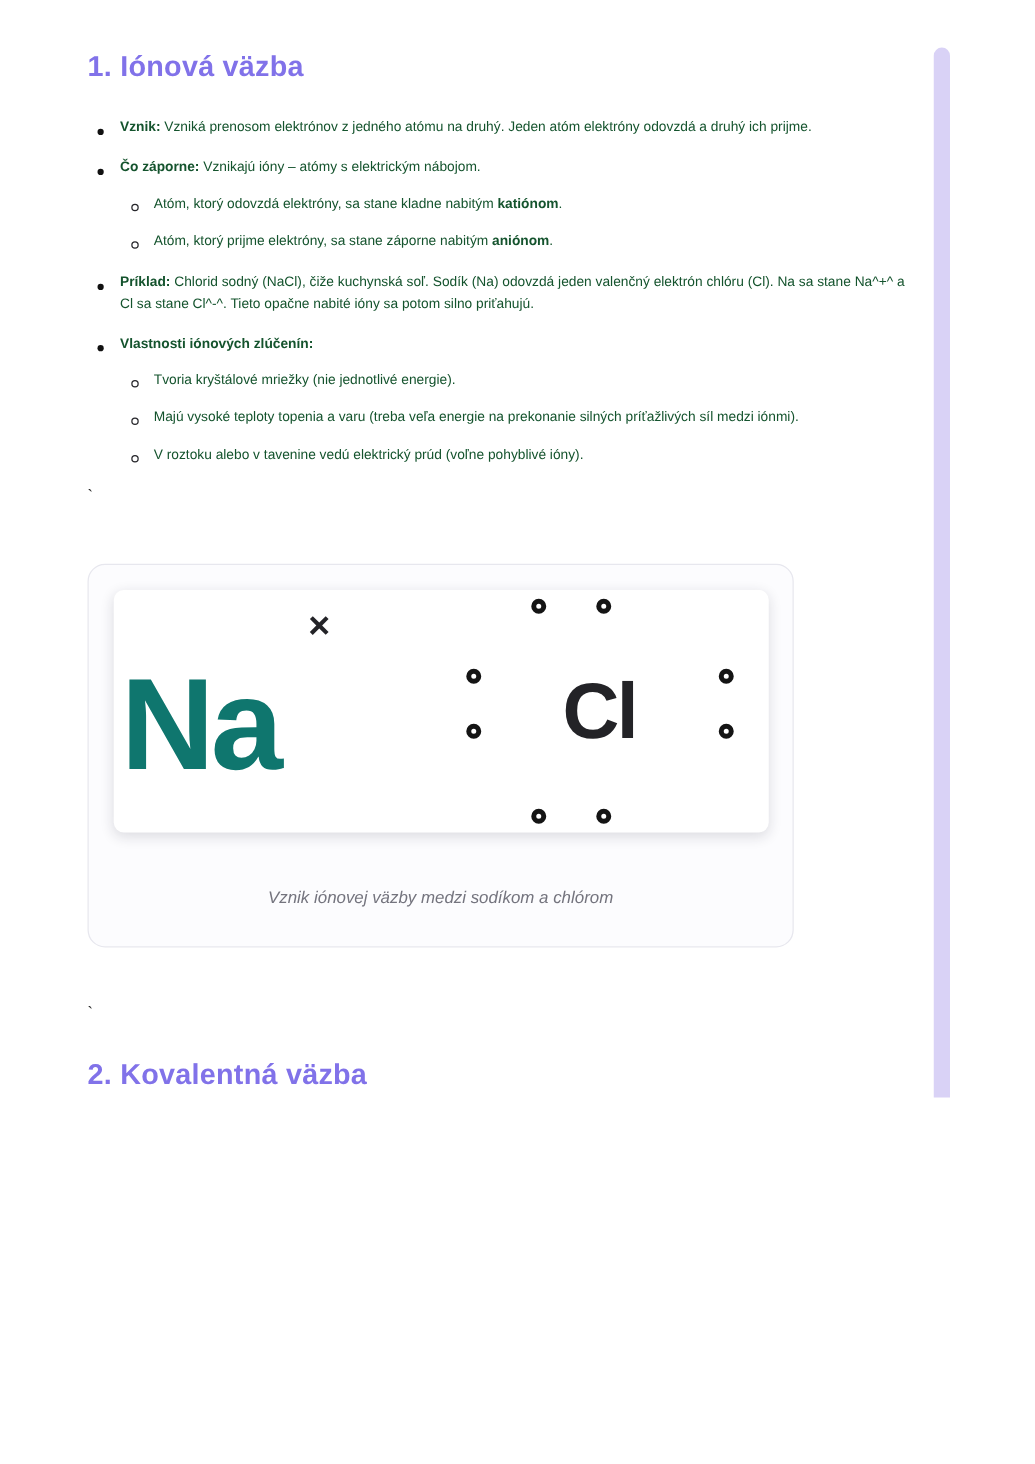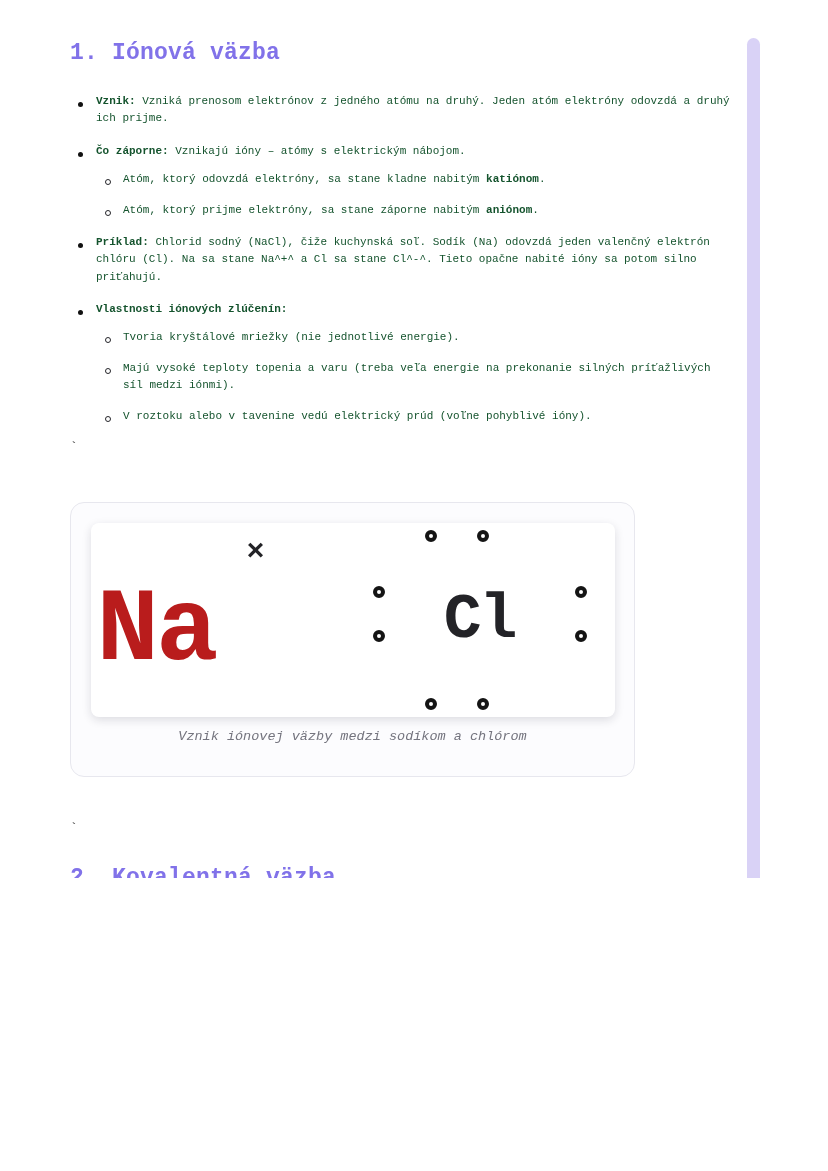--- a/index.html
+++ b/index.html
@@ -7,21 +7,20 @@
   body {
     font-family: "Liberation Sans", sans-serif;
     background: #ffffff;
   }
   .page {
     position: relative;
     width: 828px;
     height: 878px;
     background: #ffffff;
     overflow: hidden;
-    font-family: Liberation Mono, monospace;
   }
   .content {
     position: absolute;
     left: 70px;
     top: 40px;
     width: 666px;
   }
   h1.sec, h2.sec {
     font-size: 23px;
     font-weight: 700;
@@ -106,21 +105,21 @@
     height: 194px;
   }
   .na-text {
     position: absolute;
     left: 0;
     bottom: 34px;
     font-size: 104px;
     font-weight: 700;
     line-height: 1;
     letter-spacing: -3px;
-    color: #b91c1c;
+    color: #0f766e;
   }
   .na-x {
     position: absolute;
     left: 150px;
     top: 12px;
     font-size: 30px;
     font-weight: 700;
     color: #232327;
   }
   .cl-group {
@@ -150,21 +149,21 @@
   }
   .dot.tl { left: 52px;  top: 0; }
   .dot.tr { left: 104px; top: 0; }
   .dot.bl { left: 52px;  bottom: 0; }
   .dot.br { left: 104px; bottom: 0; }
   .dot.lt { left: 0;  top: 56px; }
   .dot.lb { left: 0;  top: 100px; }
   .dot.rt { right: 0; top: 56px; }
   .dot.rb { right: 0; top: 100px; }
   .caption {
-    margin-top: 12px;
+    margin-top: 44px;
     text-align: center;
     font-size: 13.5px;
     font-style: italic;
     color: #74747e;
   }
   h2.sec { margin: 26px 0 0 0; }
   .scrollbar {
     position: absolute;
     right: 68px;
     top: 38px;

